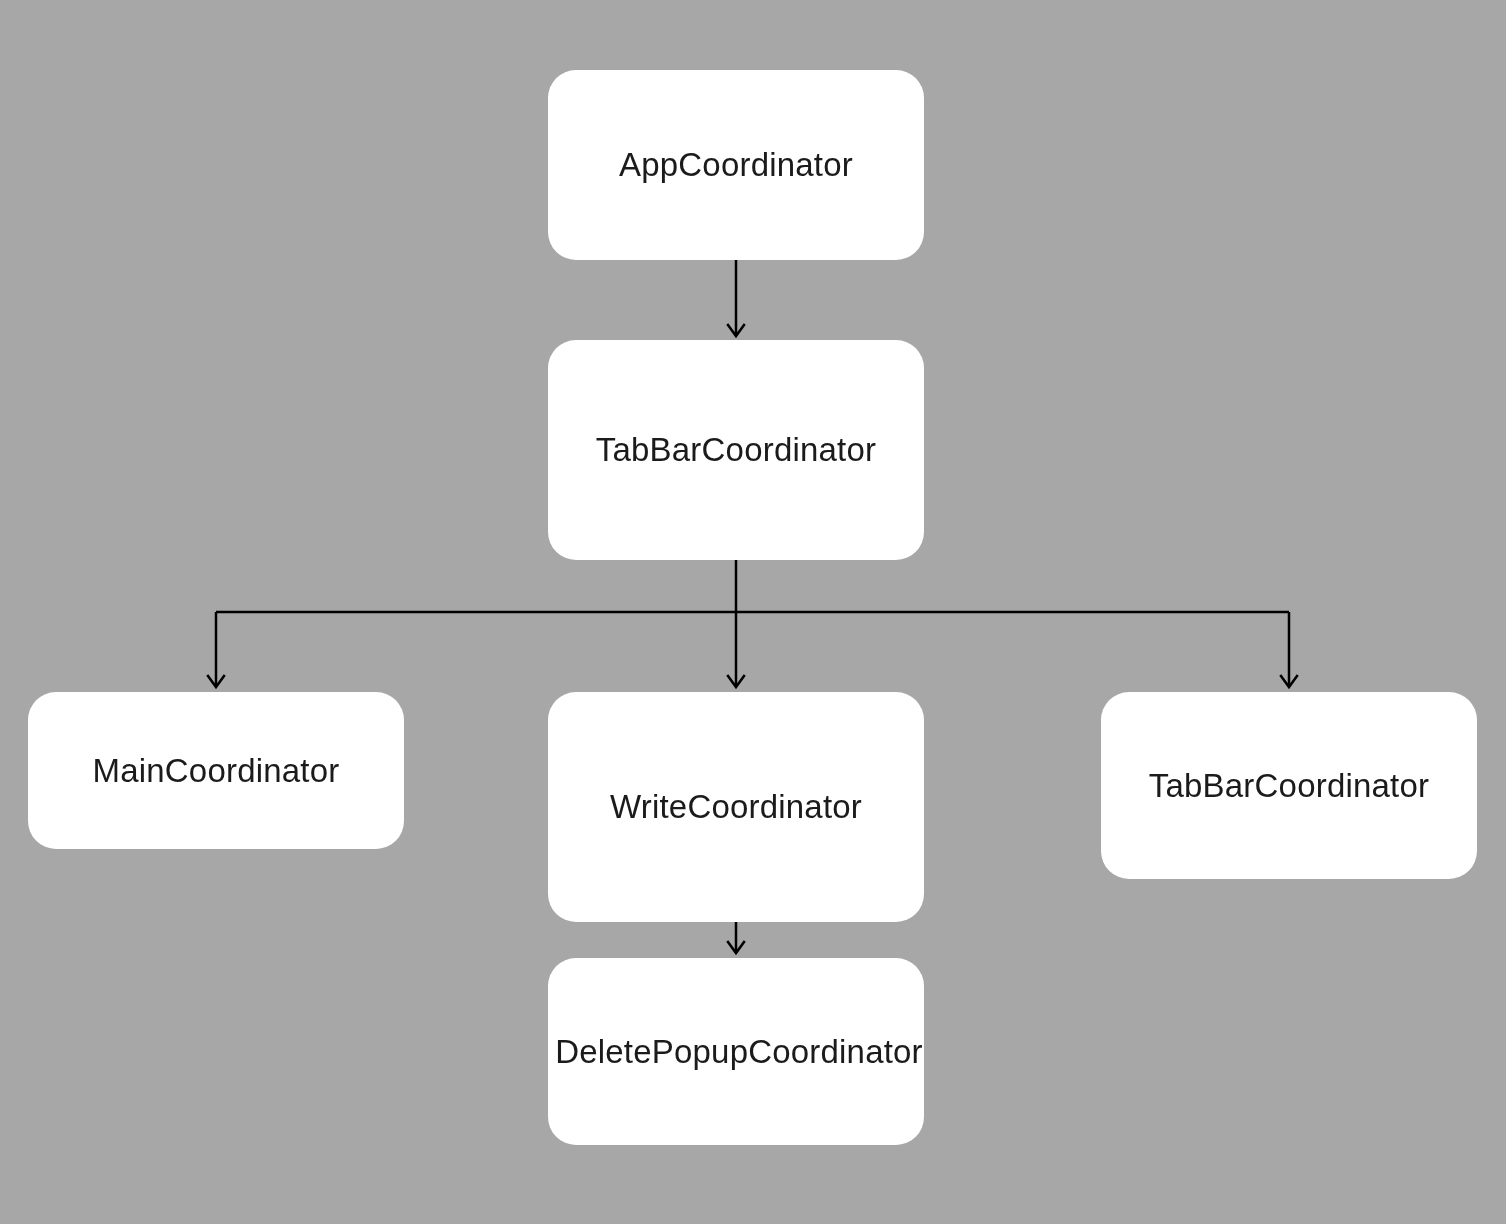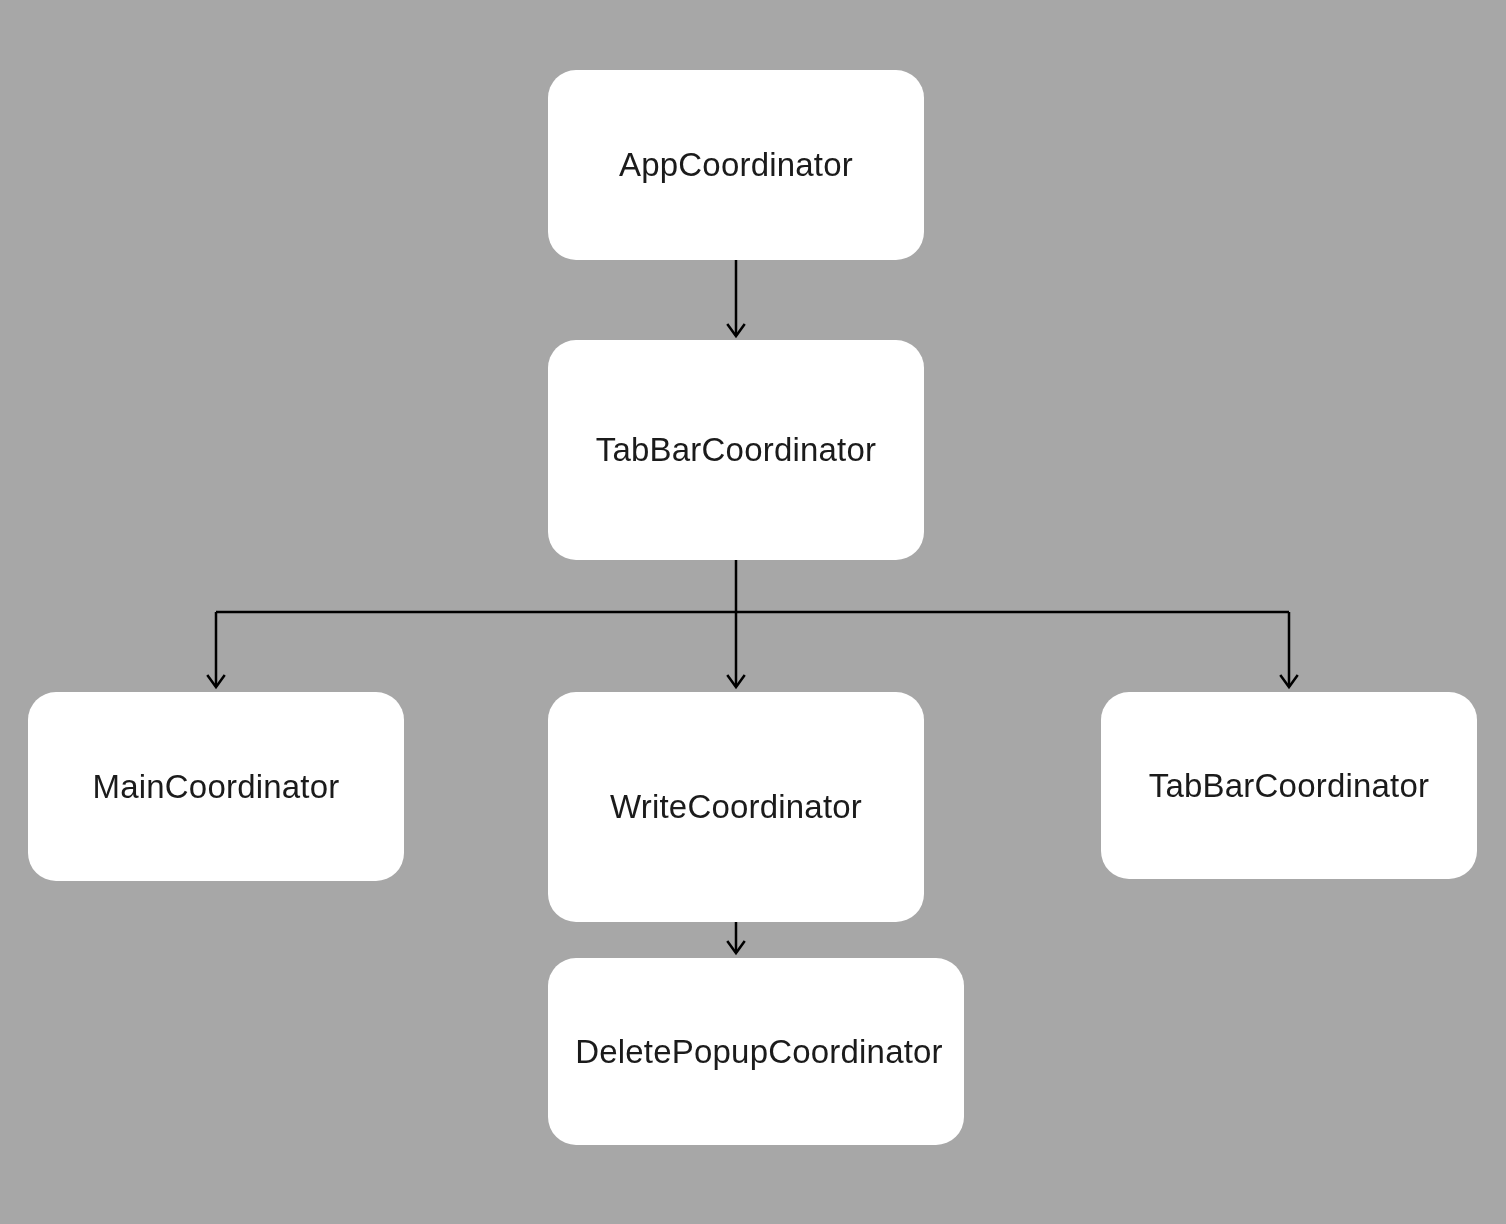--- a/index.html
+++ b/index.html
@@ -37,24 +37,24 @@
     font-size: 33px;
     line-height: 1.2;
     color: #1b1b1b;
     text-align: center;
     letter-spacing: 0.2px;
     white-space: nowrap;
   }
   
   #node-app         { left: 548px;  top: 70px;  width: 376px; height: 190px; }
   #node-tabbar      { left: 548px;  top: 340px; width: 376px; height: 220px; }
-  #node-main        { left: 28px;   top: 692px; width: 376px; height: 189px; }
+  #node-main        { left: 28px;   top: 692px; width: 376px; height: 157px; }
   #node-write       { left: 548px;  top: 692px; width: 376px; height: 230px; }
   #node-setting     { left: 1101px; top: 692px; width: 376px; height: 187px; }
-  #node-deletepopup { left: 548px;  top: 958px; width: 416px; height: 187px; padding-left: 6px; }
+  #node-deletepopup { left: 548px;  top: 958px; width: 376px; height: 187px; padding-left: 6px; }
 </style>
 </head>
 <body>
 
 <div class="canvas">
 
   <svg class="edges-layer" viewBox="0 0 1506 1224" xmlns="http://www.w3.org/2000/svg">
     <defs>
       <marker id="arrowhead" viewBox="0 0 20 20" refX="13" refY="10" markerWidth="20" markerHeight="20" orient="auto" markerUnits="userSpaceOnUse">
         <path d="M2,2 L13,10 L2,18" fill="none" stroke="#000000" stroke-width="2.5" stroke-linecap="square"></path>

